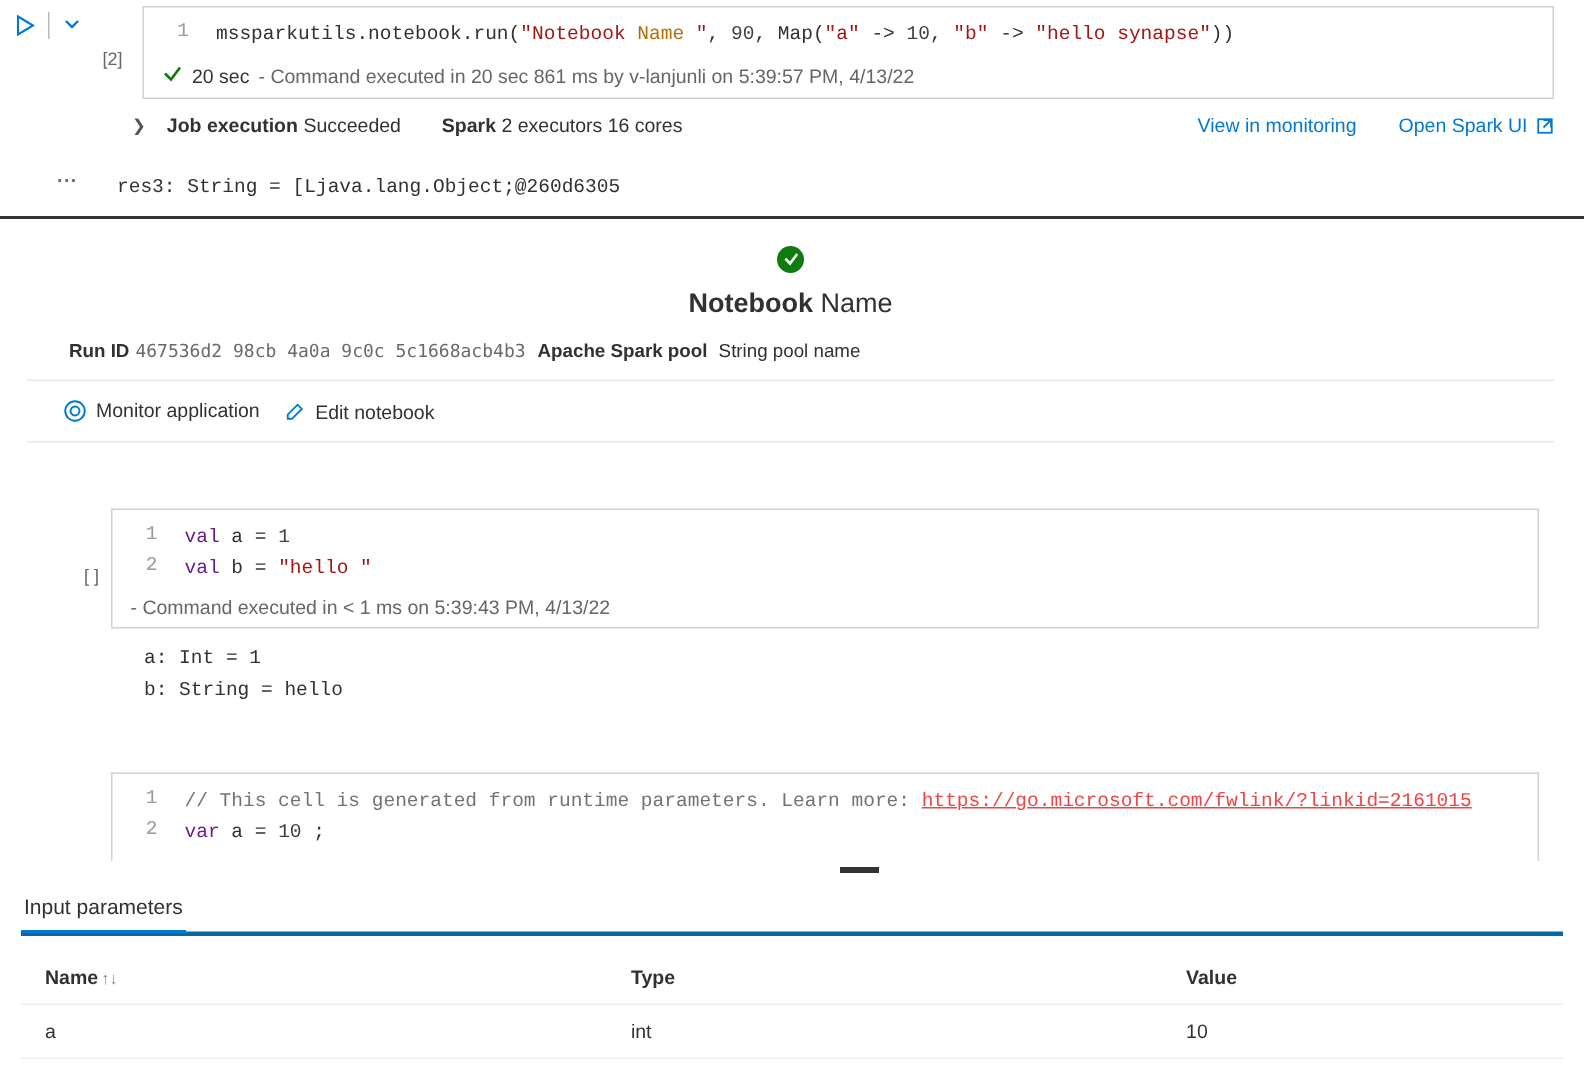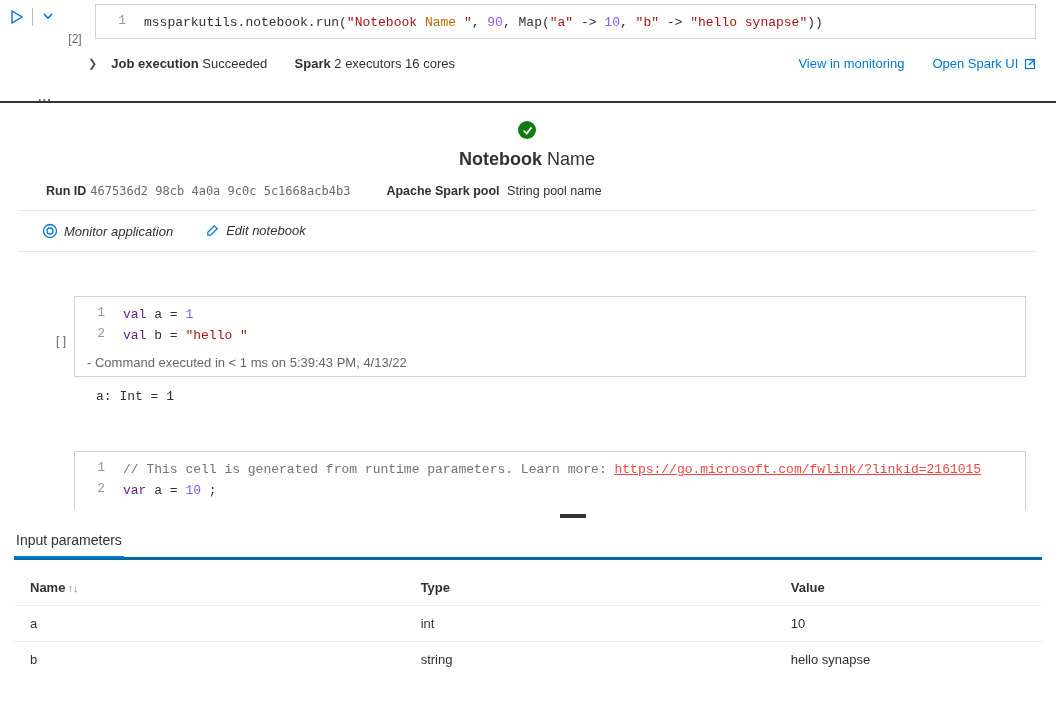--- a/index.html
+++ b/index.html
@@ -26,21 +26,21 @@
   .code-box {
     flex: 1;
     border: 1px solid #d1d1d1;
     margin-right: 20px;
   }
   .code-line { display: flex; align-items: flex-start; padding: 8px 0 4px 0; }
   .gutter { width: 48px; text-align: right; padding-right: 18px; color: #999; user-select:none;}
   .code-content { flex: 1; white-space: pre; line-height: 1.6; }
   .tk-str { color: #a31515; }
   .tk-name { color: #b36e00; }
-  .tk-num { color: #8b5cf6; }
+  .tk-num { color: #404040; }
   .tk-kw { color: #6b1c8c; }
   .tk-comment { color: #737373; }
   .tk-link { color: #ef4444; text-decoration: underline; }
 
   .status-line {
     display: flex; align-items: center; gap: 6px;
     padding: 4px 8px 6px 12px;
     color: #666; font-size: 13px;
   }
   .check-icon { color: #107c10; font-size: 14px; }
@@ -64,25 +64,25 @@
 
   
   .nb-header { padding: 4px 20px 6px 18px; }
   .nb-title-row { display:flex; align-items:center; gap:10px;flex-direction:column; }
   .success-badge {
     width:18px; height:18px; border-radius:50%; background:#107c10;
     display:flex; align-items:center; justify-content:center; color:#fff; font-size:12px; font-weight:bold;
   }
   .nb-title { font-size:18px; font-weight:600;}
   .nb-title span { font-weight:400;}
-  .nb-meta { display:flex; align-items:center; gap:36px; padding:14px 0 10px 28px; font-size:12.5px;}
+  .nb-meta { display:flex; align-items:center; gap:8px; padding:14px 0 10px 28px; font-size:12.5px;}
   .nb-meta b { font-weight:600; margin-right:4px;}
   .meta-gray { color:#6a6a6a; font-family: Consolas, monospace; font-size:12px;}
   .hr-light { border:none; border-top:1px solid #e8e8e8; margin:2px 0 8px 0;}
-  .actions-row { display:flex; align-items:flex-start; gap:32px; padding:4px 0 10px 24px;font-style:italic;}
+  .actions-row { display:flex; align-items:flex-end; gap:16px; padding:4px 0 10px 24px;}
   .action-btn { display:flex; align-items:center; gap:6px; color:#323130; cursor:pointer; font-size:13px;}
   .action-btn svg { display:block;}
 
   
   .inner-cell-wrap { padding: 30px 30px 0 18px; }
   .inner-cell {
     display:flex; align-items:flex-start; margin-bottom:4px;
   }
   .inner-idx { width:56px; text-align:right; padding-right:8px; padding-top:38px; color:#666; font-size:12px;}
   .inner-code-box { flex:1; border:1px solid #d1d1d1;}
@@ -122,20 +122,29 @@
       <svg width="14" height="14" viewBox="0 0 14 14">
           <polyline points="3,5 7,9 11,5" fill="none" stroke="#0078d4" stroke-width="1.6"></polyline>
         </svg>
     </span>
   </div>
   <div class="cell-index">[2]</div>
   <div class="code-box">
     <div class="code-line mono">
       <div class="gutter">1</div>
       <div class="code-content"><span>mssparkutils.notebook.run(</span><span class="tk-str">"</span><span class="tk-str">Notebook</span><span class="tk-name"> Name </span><span class="tk-str">"</span><span>, </span><span class="tk-num">90</span><span>, Map(</span><span class="tk-str">"a"</span><span> -&gt; </span><span class="tk-num">10</span><span>, </span><span class="tk-str">"b"</span><span> -&gt; </span><span class="tk-str">"hello synapse"</span><span>))</span></div>
+    </div>
+    <div class="status-line">
+      <span class="check-icon">
+        <svg width="14" height="14" viewBox="0 0 14 14">
+            <polyline points="2,7 6,11 12,3" fill="none" stroke="#107c10" stroke-width="1.8"></polyline>
+          </svg>
+      </span>
+      <span style="color:#333">20 sec</span>
+      <span> - Command executed in 20 sec 861 ms by v-lanjunli on 5:39:57 PM, 4/13/22</span>
     </div>
   </div>
 </div>
 
 <div class="exec-row">
   <span class="chev">❯</span>
   <span><b>Job execution</b><span> Succeeded</span></span>
   <span>&nbsp;&nbsp;</span>
   <span><b>Spark</b><span> 2 executors 16 cores</span></span>
   <div class="right">
@@ -146,20 +155,21 @@
           <rect x="1.5" y="1.5" width="9" height="9" fill="none" stroke="#0078d4" stroke-width="1.2"></rect>
           <polyline points="5,2 10,2 10,7" fill="none" stroke="#0078d4" stroke-width="1.2"></polyline>
           <line x1="10" y1="2" x2="5" y2="7" stroke="#0078d4" stroke-width="1.2"></line>
         </svg>
     </span>
   </div>
 </div>
 
 <div class="result-block">
   <span class="row-dots">...</span>
+  <div class="mono res-line">res3: String = [Ljava.lang.Object;@260d6305</div>
 </div>
 
 <div class="sep-line"></div>
 
 <div class="nb-header">
   <div class="nb-title-row">
     <div class="success-badge">
       <svg width="11" height="11" viewBox="0 0 14 14">
           <polyline points="2,7 6,11 12,3" fill="none" stroke="#fff" stroke-width="2.2"></polyline>
         </svg>
@@ -201,20 +211,21 @@
         <div class="gutter">2</div>
         <div class="code-content"><span class="tk-kw">val</span><span> b = </span><span class="tk-str">"hello "</span></div>
       </div>
       <div class="status-line">
         <span>- Command executed in &lt; 1 ms on 5:39:43 PM, 4/13/22</span>
       </div>
     </div>
   </div>
   <div class="exec-output mono">
     <div>a: Int = 1</div>
+    <div>b: String = hello</div>
   </div>
 
   <div class="inner-cell" style="margin-top:26px;">
     <div class="inner-idx"></div>
     <div class="inner-code-box no-bottom">
       <div class="code-line mono" style="padding-top:8px;padding-bottom:0">
         <div class="gutter">1</div>
         <div class="code-content"><span class="tk-comment">// This cell is generated from runtime parameters. Learn more: </span><span class="tk-link">https://go.microsoft.com/fwlink/?linkid=2161015</span></div>
       </div>
       <div class="code-line mono" style="padding-top:0;padding-bottom:8px">

